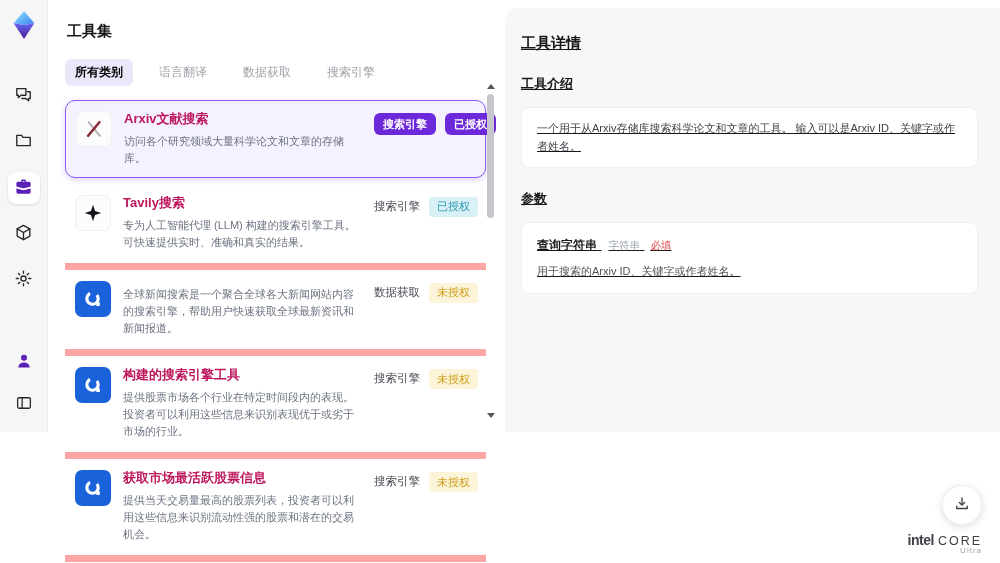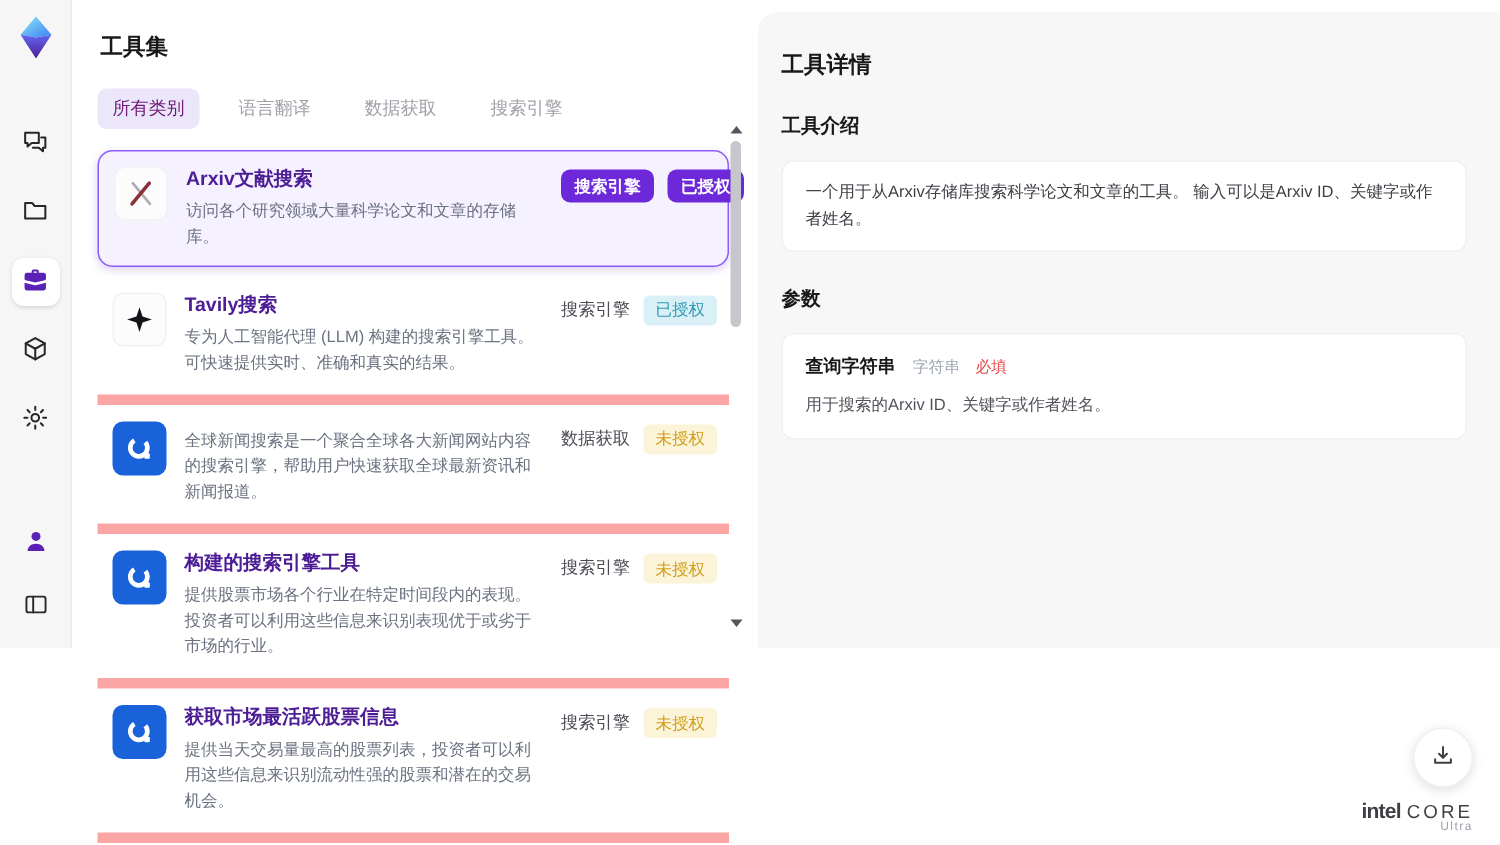--- a/index.html
+++ b/index.html
@@ -15,47 +15,47 @@
   .nav-btn svg { width:19px; height:19px; }
   .nav-btn.active { background:#fff; box-shadow:0 1px 3px rgba(0,0,0,.12); color:#5b21b6; }
   .sidebar-bottom { margin-top:auto; display:flex; flex-direction:column; gap:10px; align-items:center; }
   .sidebar-bottom .nav-btn svg { width:18px; height:18px; }
 
   
   .tools-panel { width:457px; background:#fff; padding:14px 0 0 17px; position:relative; flex-shrink:0; }
   .panel-title { font-size:15px; font-weight:bold; margin:8px 0 18px 2px; }
   .tabs { display:flex; gap:16px; margin-bottom:14px; }
   .tab { border:none; background:transparent; font-size:12px; color:#a1a1aa; padding:5px 10px; border-radius:6px; cursor:pointer; font-family:inherit; }
-  .tab.active { background:#ece6fb; color:#701a75; font-weight:normal; }
+  .tab.active { background:#ece6fb; color:#000000; font-weight:bold; }
   .tool-list { width:421px; }
   .card { display:flex; gap:12px; padding:11px 8px 12px 10px; border-bottom:7px solid #fca5a5; cursor:pointer; }
   .card.selected { border:1px solid #8b5cf6; background:#f6f1ff; border-radius:10px; box-shadow:0 2px 6px rgba(109,40,217,.22); margin-bottom:6px; padding:10px; }
   .icon-box { width:36px; height:36px; border-radius:7px; flex-shrink:0; display:flex; align-items:center; justify-content:center; background:#fafafa; }
   .icon-box.light { background:#fcfcfd; box-shadow:0 0 0 1px #f0f0f2 inset; }
   .icon-box.blue { background:#1a62d9; }
   .icon-box svg { width:22px; height:22px; }
   .card-main { width:238px; flex-shrink:0; }
-  .card-title { font-size:13px; font-weight:bold; color:#4c1d95; line-height:1.3; }
+  .card-title { font-size:13px; font-weight:bold; color:#be185d; line-height:1.3; }
   .card-desc { font-size:11px; color:#6b7280; line-height:1.55; margin-top:5px; }
   .card-tags { flex:1; display:flex; justify-content:flex-end; align-items:flex-start; gap:9px; padding-top:2px; white-space:nowrap; }
   .cat-plain { font-size:11.5px; color:#4b4b55; padding-top:2px; }
   .pill { font-size:11px; padding:2.5px 8px; border-radius:4px; }
   .pill.sel { background:#6d28d9; color:#fff; border-radius:6px; padding:3.5px 9px; font-weight:bold; }
   .pill.ok { background:#d9f1f6; color:#2f9ab3; }
   .pill.no { background:#fcf4d9; color:#cf9f1c; }
 
   
   .vscroll { position:absolute; top:84px; bottom:14px; right:10px; width:9px; }
   .vscroll .arr { position:absolute; left:1px; width:0; height:0; border-left:4px solid transparent; border-right:4px solid transparent; }
   .vscroll .arr.up { top:0; border-bottom:5px solid #55555e; }
   .vscroll .arr.down { bottom:0; border-top:5px solid #55555e; }
   .vscroll .thumb { position:absolute; top:10px; left:1px; width:7px; height:124px; background:#c6c6cc; border-radius:4px; }
 
   
-  .detail-panel { flex:1; background:#f7f7f8; margin-top:8px; border-top-left-radius:14px; padding:18px 22px 4px 16px; }
+  .detail-panel { flex:1; background:#f7f7f8; margin-top:8px; border-top-left-radius:14px; padding:18px 22px 4px 16px;text-decoration:underline; }
   .detail-title { font-size:15px; font-weight:bold; margin:8px 0 22px; }
   .section-h { font-size:13px; font-weight:bold; margin-bottom:14px; }
   .white-box { background:#fff; border:1px solid #f0f0f2; border-radius:8px; padding:12px 15px; margin-bottom:22px; }
   .intro-text { font-size:11px; color:#3f3f46; line-height:1.6; }
   .param-name { font-size:12px; font-weight:bold; color:#18181b; }
   .param-type { font-size:10.5px; color:#9ca3af; margin-left:7px; }
   .param-req { font-size:10.5px; color:#e5484d; margin-left:6px; }
   .param-desc { font-size:11px; color:#52525b; margin-top:9px; line-height:1.6; }
 
   

